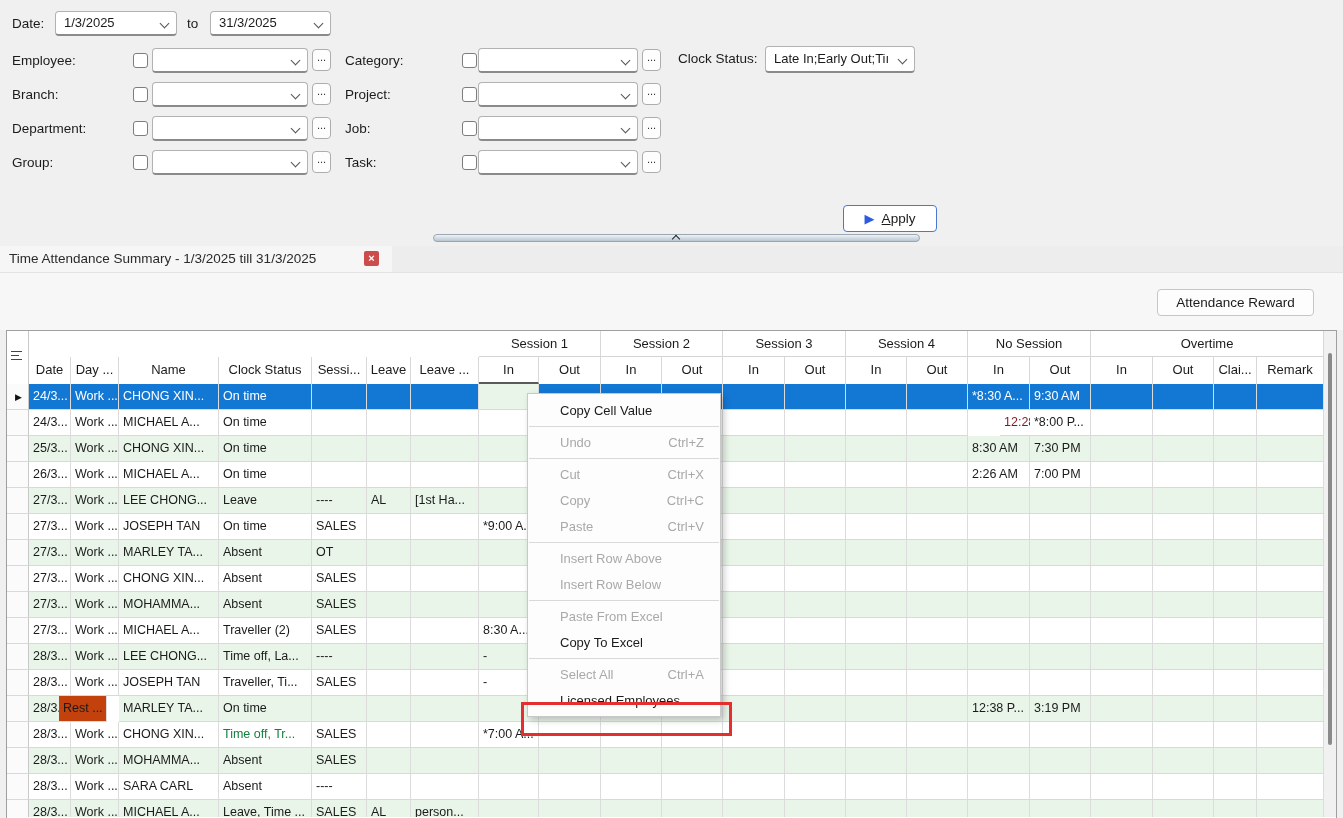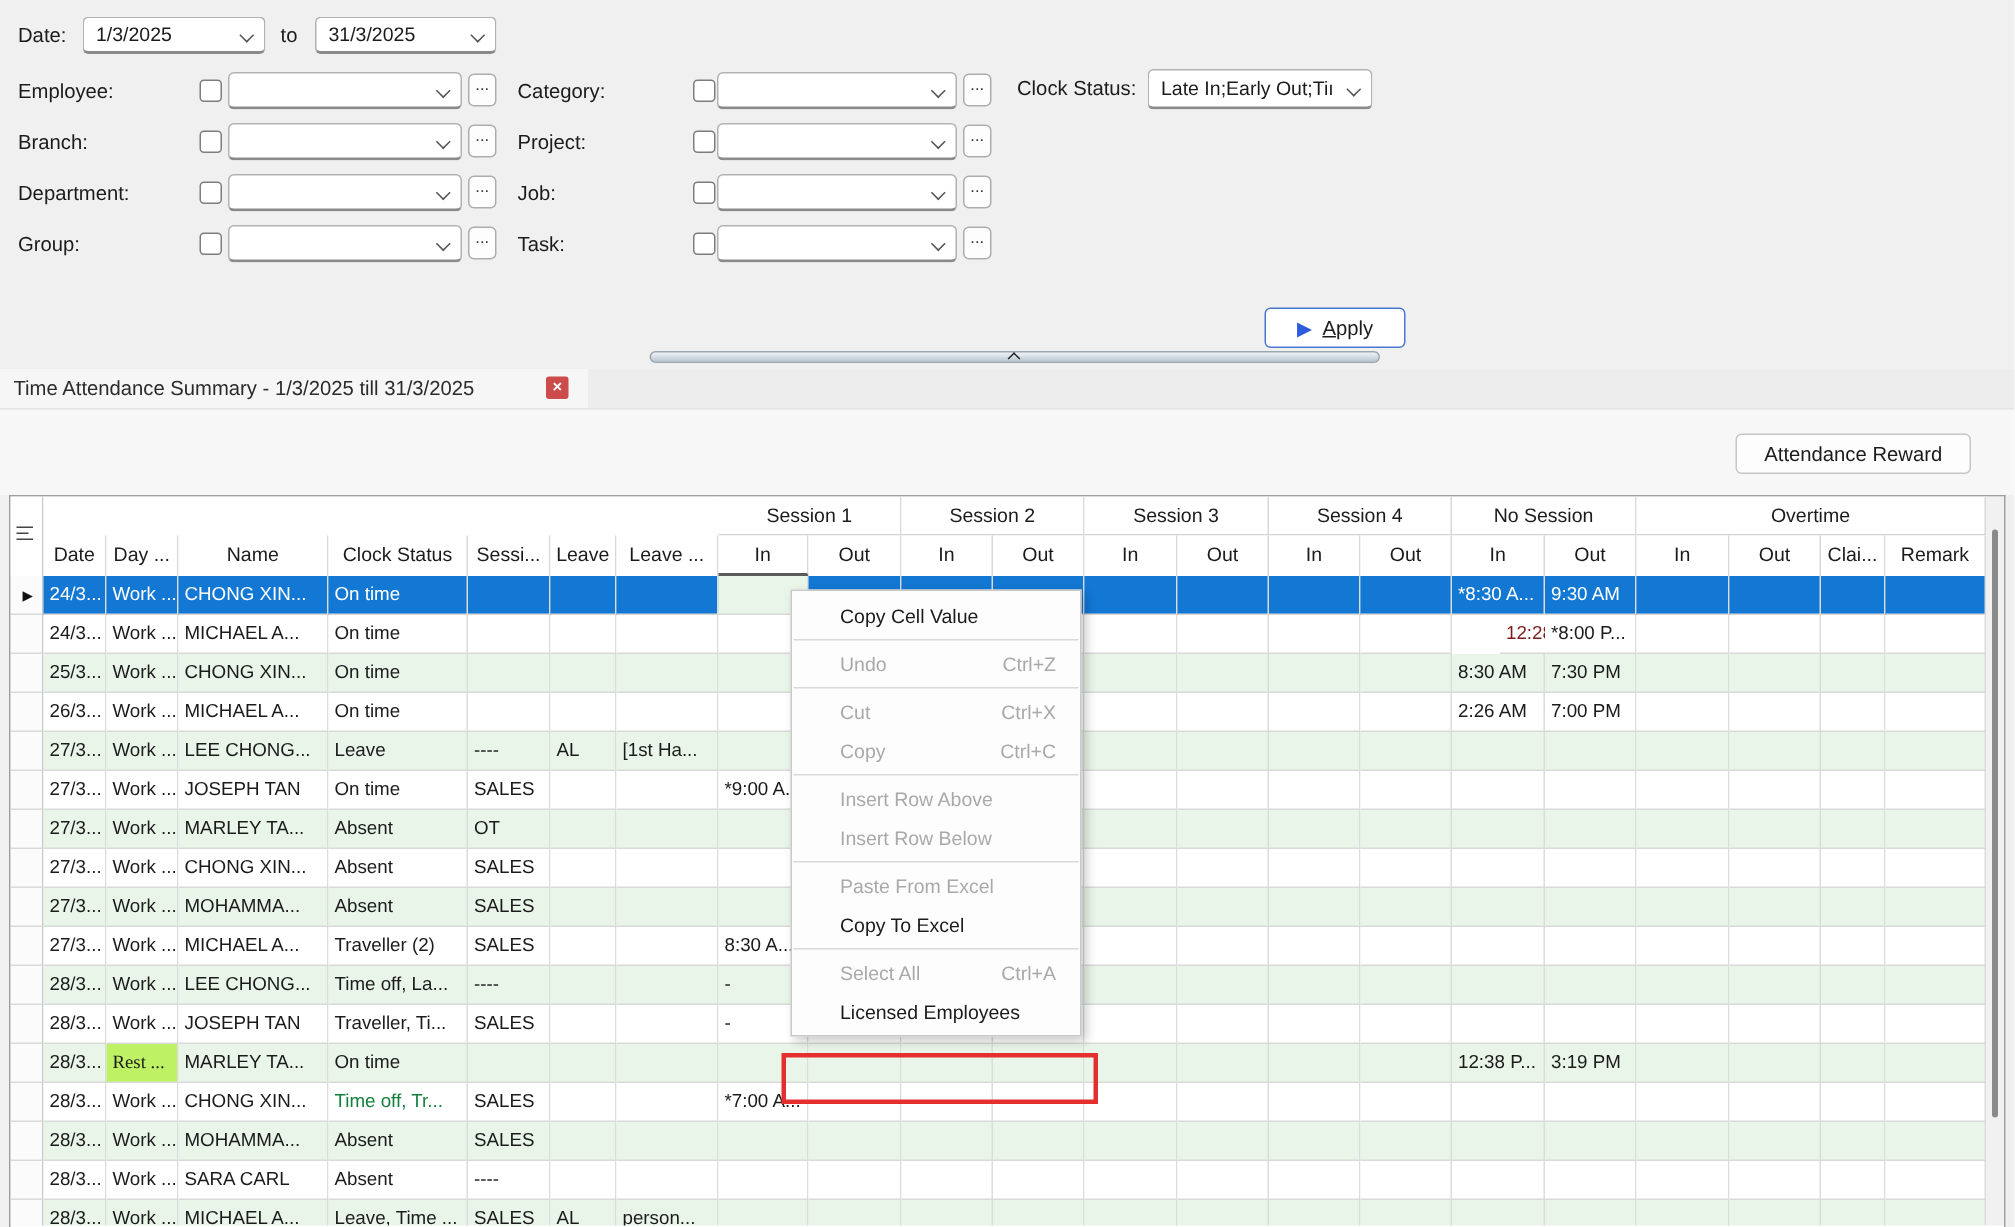--- a/index.html
+++ b/index.html
@@ -489,21 +489,21 @@
           <div class="gc" style="left: 961px; width: 62px; background: rgb(255, 255, 255); color: rgb(27, 27, 27);"></div>
           <div class="gc" style="left: 1023px; width: 61px; background: rgb(255, 255, 255); color: rgb(27, 27, 27);"></div>
           <div class="gc" style="left: 1084px; width: 62px; background: rgb(255, 255, 255); color: rgb(27, 27, 27);"></div>
           <div class="gc" style="left: 1146px; width: 61px; background: rgb(255, 255, 255); color: rgb(27, 27, 27);"></div>
           <div class="gc" style="left: 1207px; width: 43px; background: rgb(255, 255, 255); color: rgb(27, 27, 27);"></div>
           <div class="gc" style="left: 1250px; width: 67px; background: rgb(255, 255, 255); color: rgb(27, 27, 27);"></div>
         </div>
         <div class="grow" style="top: 312px;">
           <div class="gc rowhdr-cell" style="left: 0px; width: 22px;"></div>
           <div class="gc" style="left: 22px; width: 42px; background: rgb(233, 245, 233); color: rgb(27, 27, 27);">28/3...</div>
-          <div class="gc" style="left: 64px; width: 48px; background: #bef264; color: rgb(27, 27, 27); font-family: Liberation Serif, serif;">Rest ...</div>
+          <div class="gc" style="left: 52px; width: 48px; background: #c2410c; color: rgb(27, 27, 27);">Rest ...</div>
           <div class="gc" style="left: 112px; width: 100px; background: rgb(233, 245, 233); color: rgb(27, 27, 27);">MARLEY TA...</div>
           <div class="gc" style="left: 212px; width: 93px; background: rgb(233, 245, 233); color: rgb(27, 27, 27);">On time</div>
           <div class="gc" style="left: 305px; width: 55px; background: rgb(233, 245, 233); color: rgb(27, 27, 27);"></div>
           <div class="gc" style="left: 360px; width: 44px; background: rgb(233, 245, 233); color: rgb(27, 27, 27);"></div>
           <div class="gc" style="left: 404px; width: 68px; background: rgb(233, 245, 233); color: rgb(27, 27, 27);"></div>
           <div class="gc" style="left: 472px; width: 60px; background: rgb(233, 245, 233); color: rgb(27, 27, 27);"></div>
           <div class="gc" style="left: 532px; width: 62px; background: rgb(233, 245, 233); color: rgb(27, 27, 27);"></div>
           <div class="gc" style="left: 594px; width: 61px; background: rgb(233, 245, 233); color: rgb(27, 27, 27);"></div>
           <div class="gc" style="left: 655px; width: 61px; background: rgb(233, 245, 233); color: rgb(27, 27, 27);"></div>
           <div class="gc" style="left: 716px; width: 62px; background: rgb(233, 245, 233); color: rgb(27, 27, 27);"></div>
@@ -630,20 +630,24 @@
       </div>
       <div class="msep"></div>
       <div class="mi disabled">
         <span>Cut</span>
         <span class="sc">Ctrl+X</span>
       </div>
       <div class="mi disabled">
         <span>Copy</span>
         <span class="sc">Ctrl+C</span>
       </div>
+      <div class="mi disabled">
+        <span>Paste</span>
+        <span class="sc">Ctrl+V</span>
+      </div>
       <div class="msep"></div>
       <div class="mi disabled">
         <span>Insert Row Above</span>
       </div>
       <div class="mi disabled">
         <span>Insert Row Below</span>
       </div>
       <div class="msep"></div>
       <div class="mi disabled">
         <span>Paste From Excel</span>

